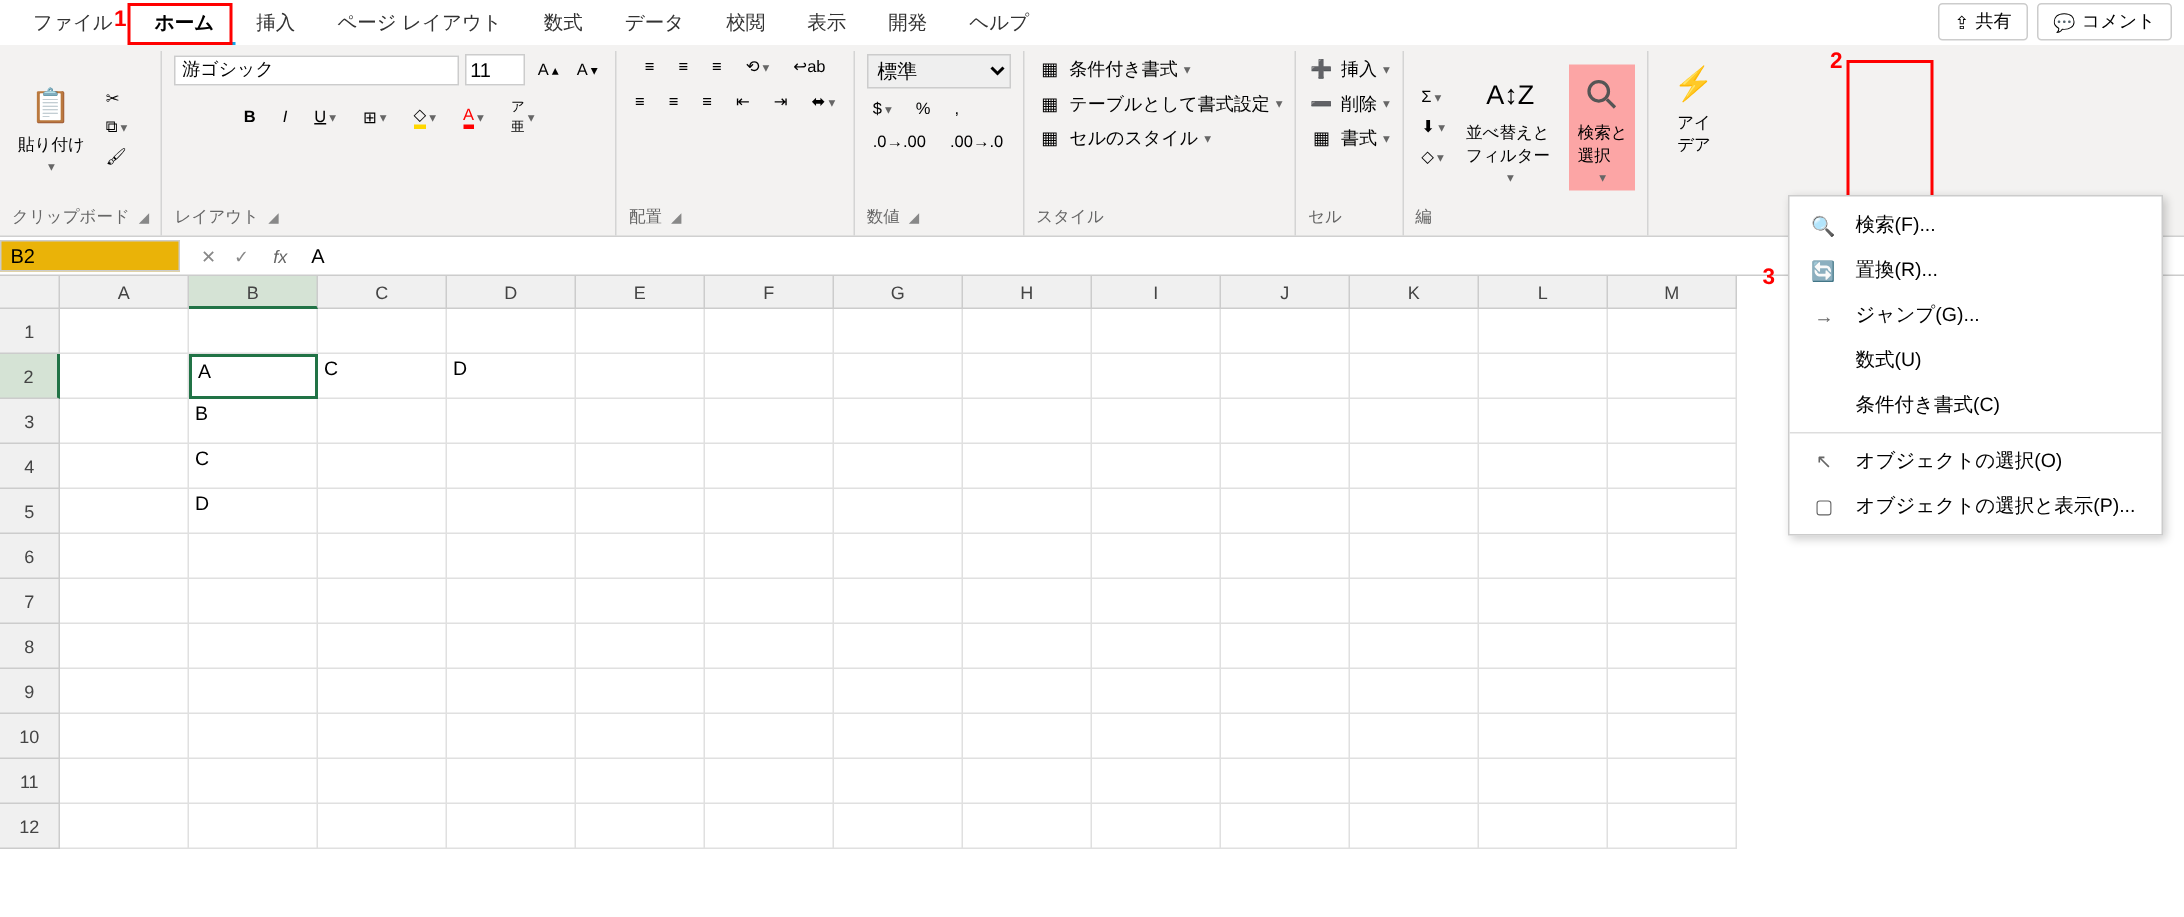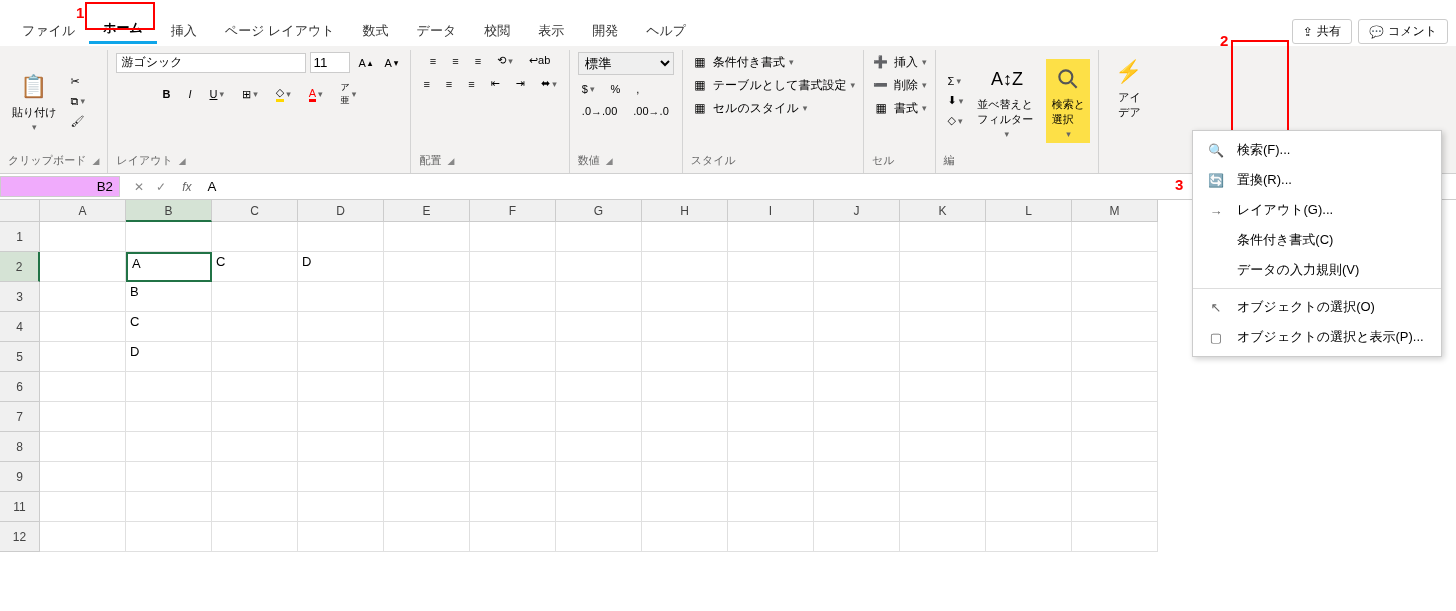--- a/index.html
+++ b/index.html
@@ -1,37 +1,37 @@
 <!DOCTYPE html>
 <html><head>
   <meta charset="utf-8">
   <style>
     * { margin: 0; padding: 0; box-sizing: border-box; font-family: 'Meiryo', 'Yu Gothic', sans-serif; }
     body { background: #fff; font-size: 12px; user-select: none; }
-    .tabs { display: flex; align-items: flex-end; padding: 2px 8px; position: relative; height: 46px; }
+    .tabs { display: flex; align-items: flex-start; padding: 2px 8px; position: relative; height: 30px; }
     .tab { padding: 4px 14px; cursor: pointer; color: #333; font-size: 13px; }
     .tab.active { border-bottom: 3px solid #0ea5e9; font-weight: bold; color: #000; }
     .tab-right { margin-left: auto; display: flex; gap: 6px; }
     .share-btn, .comment-btn { border: 1px solid #ccc; padding: 3px 10px; border-radius: 3px; cursor: pointer; font-size:12px; display:flex; align-items:center; gap:4px;}
     .annotation { color: red; font-weight: bold; font-size: 15px; position: absolute; z-index: 100; }
     .red-box { border: 2px solid red; position: absolute; pointer-events: none; z-index: 50; }
     .ribbon { display: flex; background: #f3f2f1; border-bottom: 1px solid #d0d0d0; padding: 4px 0 0 0; height: 128px; position: relative; }
     .group { display: flex; flex-direction: column; border-right: 1px solid #d4d4d4; padding: 2px 8px; align-items: flex-start; justify-content: space-between; }
     .group-content { display: flex; align-items: center; gap: 6px; flex: 1; }
     .group-label { font-size: 11px; color: #666; padding: 3px 0; display:flex; align-items:center; gap:6px;}
     .dialog-launcher { font-size: 9px; color: #888; cursor:pointer; }
     .big-btn { display: flex; flex-direction: column; align-items: center; padding: 4px; cursor: pointer; gap:2px; min-width:44px;}
     .big-btn .icon { width: 32px; height: 32px; display: flex; align-items: center; justify-content: center; font-size: 22px; }
     .small-btn { padding: 2px 4px; cursor: pointer; font-size: 11px; display:flex; align-items:center; gap:2px;}
     .font-name { width: 190px; border: 1px solid #ccc; padding: 2px 4px; font-size:12px; background:#fff;}
     .font-size { width: 40px; border: 1px solid #ccc; padding: 2px; background:#fff; }
     .row { display: flex; gap: 4px; align-items: center; }
     .col { display: flex; flex-direction: column; gap: 3px; }
     .namebox-bar { display: flex; align-items: center; border-bottom: 1px solid #ccc; height: 26px; background:#fff;}
-    .namebox { width: 120px; border: 1px solid #ccc; padding: 2px 6px; margin-right: 8px; background:#f0abfc;text-align:right; }
+    .namebox { width: 120px; border: 1px solid #ccc; padding: 2px 6px; margin-right: 8px; background:#eab308; }
     .fx-btn { padding: 0 6px; color: #888; cursor:pointer;}
     .fx-label { font-style: italic; padding: 0 10px; color: #666; }
     .formula-input { flex: 1; border: none; padding: 2px 6px; outline:none;}
     .sheet { display: flex; }
     .corner { width: 40px; height: 22px; background: #f0f0f0; border-right: 1px solid #ccc; border-bottom: 1px solid #ccc; }
     .col-headers { display: flex; }
     .col-header { width: 86px; height: 22px; background: #f0f0f0; border-right: 1px solid #ccc; border-bottom: 1px solid #ccc; text-align: center; line-height: 22px; font-size: 12px; color: #444; cursor:pointer;}
     .col-header.active { background: #d5e3d5; border-bottom: 2px solid #217346; }
     .row-header { width: 40px; height: 30px; background: #f0f0f0; border-right: 1px solid #ccc; border-bottom: 1px solid #ccc; text-align: center; line-height: 30px; color: #444; cursor:pointer;}
     .row-header.active { background: #d5e3d5; border-right: 2px solid #217346; }
@@ -246,21 +246,21 @@
         <span class="small-btn">Σ <span class="chev">▾</span></span>
         <span class="small-btn">⬇ <span class="chev">▾</span></span>
         <span class="small-btn">◇ <span class="chev">▾</span></span>
       </div>
       <div class="big-btn">
         <span class="icon" style="font-size:18px;">A↕Z</span>
         <span style="font-size:11px; white-space:pre;">並べ替えと
 フィルター </span>
           <span class="chev">▾</span>
       </div>
-      <div class="big-btn" style="background:#fde047;">
+      <div class="big-btn" style="background:#fca5a5;">
         <span class="icon">
             <svg width="26" height="26" viewBox="0 0 24 24" fill="none" stroke="#555" stroke-width="2">
               <circle cx="10" cy="10" r="6"></circle>
               <line x1="15" y1="15" x2="20" y2="20"></line>
             </svg>
           </span>
         <span style="font-size:11px; white-space:pre;">検索と
 選択 </span>
           <span class="chev">▾</span>
       </div>
@@ -446,20 +446,36 @@
           <div class="cell"></div>
           <div class="cell"></div>
           <div class="cell"></div>
           <div class="cell"></div>
           <div class="cell"></div>
           <div class="cell"></div>
           <div class="cell"></div>
           <div class="cell"></div>
         </div>
         <div class="grid-row">
+          <div class="row-header">10</div>
+          <div class="cell"></div>
+          <div class="cell"></div>
+          <div class="cell"></div>
+          <div class="cell"></div>
+          <div class="cell"></div>
+          <div class="cell"></div>
+          <div class="cell"></div>
+          <div class="cell"></div>
+          <div class="cell"></div>
+          <div class="cell"></div>
+          <div class="cell"></div>
+          <div class="cell"></div>
+          <div class="cell"></div>
+        </div>
+        <div class="grid-row">
           <div class="row-header">11</div>
           <div class="cell"></div>
           <div class="cell"></div>
           <div class="cell"></div>
           <div class="cell"></div>
           <div class="cell"></div>
           <div class="cell"></div>
           <div class="cell"></div>
           <div class="cell"></div>
           <div class="cell"></div>
@@ -492,30 +508,30 @@
   <div class="menu-item">
       <span class="menu-icon">🔍</span>
       <span>検索(F)...</span>
     </div>
   <div class="menu-item">
       <span class="menu-icon">🔄</span>
       <span>置換(R)...</span>
     </div>
   <div class="menu-item">
       <span class="menu-icon">→</span>
-      <span>レイアウト(G)...</span>
+      <span>ジャンプ(G)...</span>
+    </div>
+  <div class="menu-item">
+      <span class="menu-icon"></span>
+      <span>数式(U)</span>
     </div>
   <div class="menu-item">
       <span class="menu-icon"></span>
       <span>条件付き書式(C)</span>
     </div>
-  <div class="menu-item">
-      <span class="menu-icon"></span>
-      <span>データの入力規則(V)</span>
-    </div>
   <div class="menu-sep"></div>
   <div class="menu-item">
       <span class="menu-icon">↖</span>
       <span>オブジェクトの選択(O)</span>
     </div>
   <div class="menu-item">
       <span class="menu-icon">▢</span>
       <span>オブジェクトの選択と表示(P)...</span>
     </div>
 </div>

